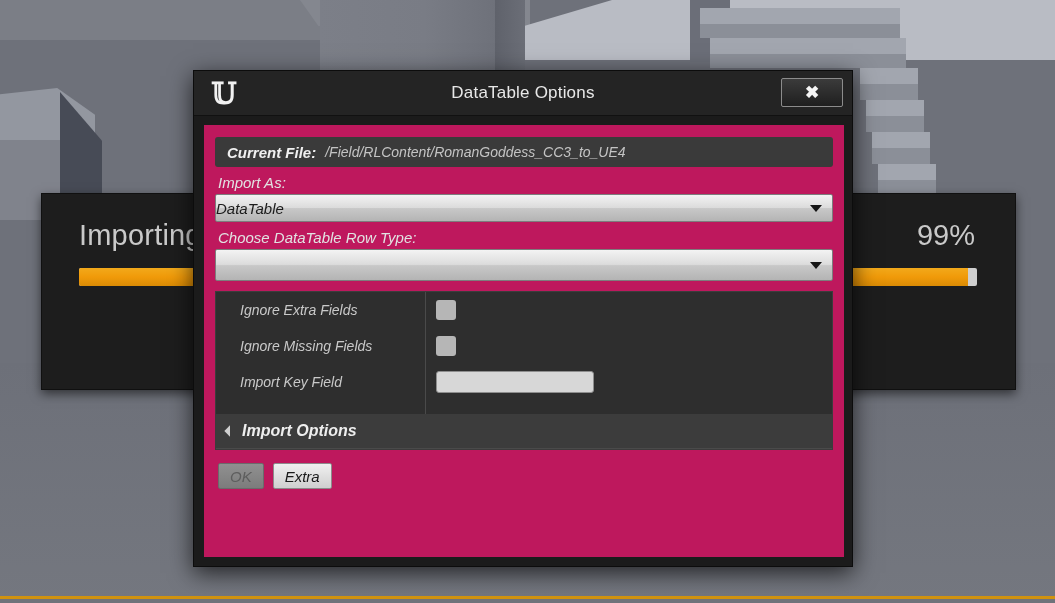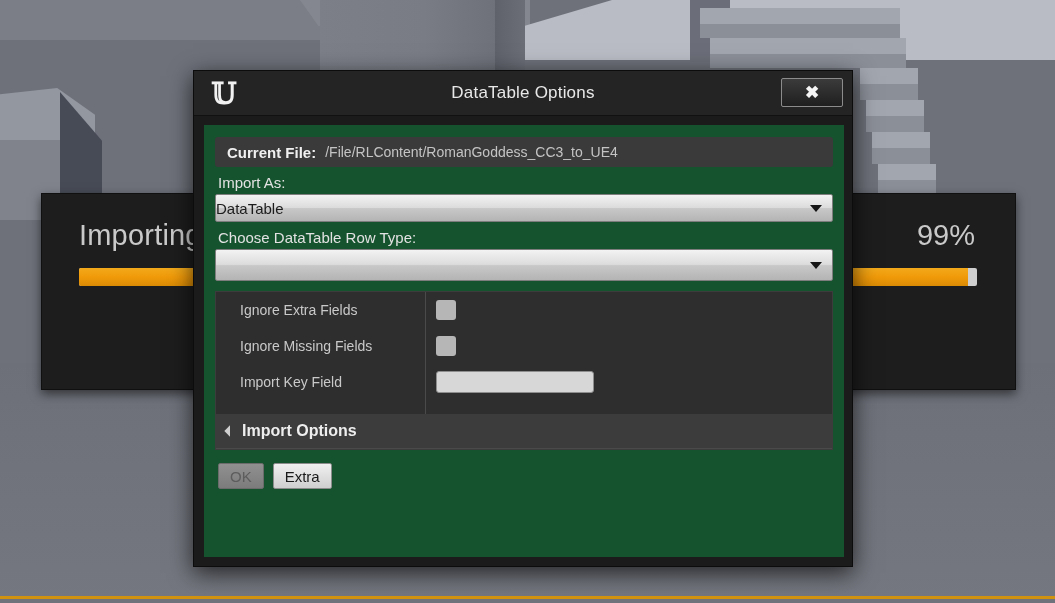--- a/index.html
+++ b/index.html
@@ -155,22 +155,23 @@
     display:flex; align-items:center; justify-content:center;
     cursor:pointer;
   }
   #close-button span{
     color:#f5f5f5; font-size:17px; font-weight:bold; line-height:1;
   }
 
   #dialog-body{
     position:absolute; left:10px; top:54px;
     width:640px; height:432px;
-    background:#14532d;
+    background:#be185d;
     padding:12px 11px;
+    font-style:italic;
   }
 
   .field-label{
     font-size:15px; color:#e2e2e2;
     margin:7px 0 3px 3px;
   }
 
   #current-file-bar{
     height:30px;
     background:#3a3a3a;
@@ -341,21 +342,21 @@
     <div id="dialog-title">DataTable Options</div>
     <div id="close-button">
       <span>✖</span>
     </div>
   </div>
 
   <div id="dialog-body">
 
     <div id="current-file-bar">
       <span class="cf-label">Current File:</span>
-      <span class="cf-value">/File/RLContent/RomanGoddess_CC3_to_UE4</span>
+      <span class="cf-value">/Field/RLContent/RomanGoddess_CC3_to_UE4</span>
     </div>
 
     <div class="field-label">Import As:</div>
     <div class="combo" id="import-as-combo">
       <span class="combo-text">DataTable</span>
       <span class="combo-arrow"></span>
     </div>
 
     <div class="field-label">Choose DataTable Row Type:</div>
     <div class="combo" id="row-type-combo">

